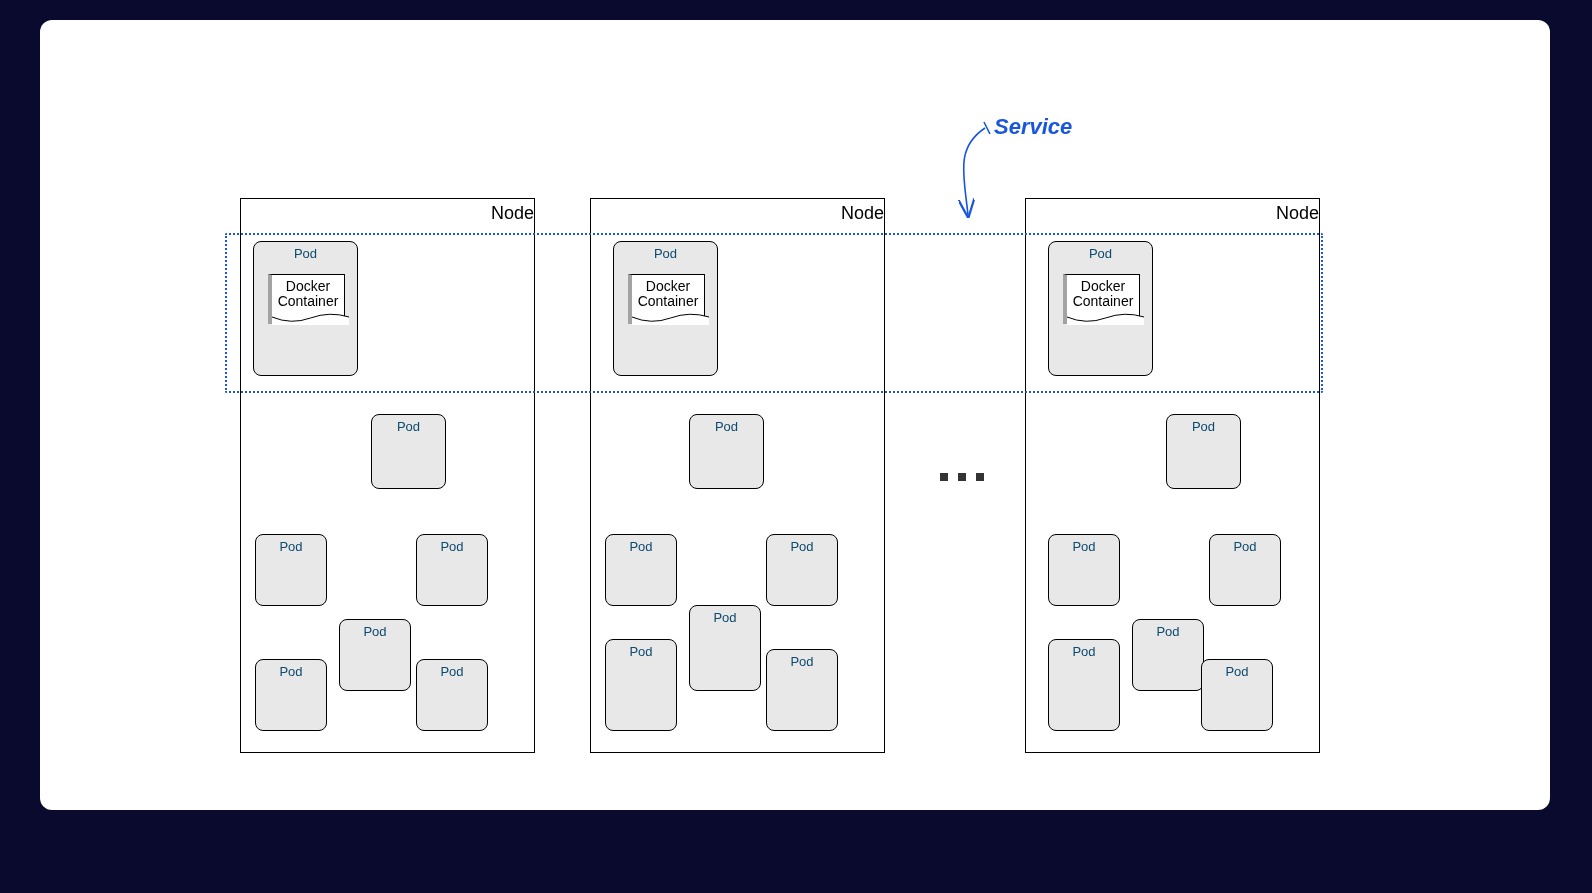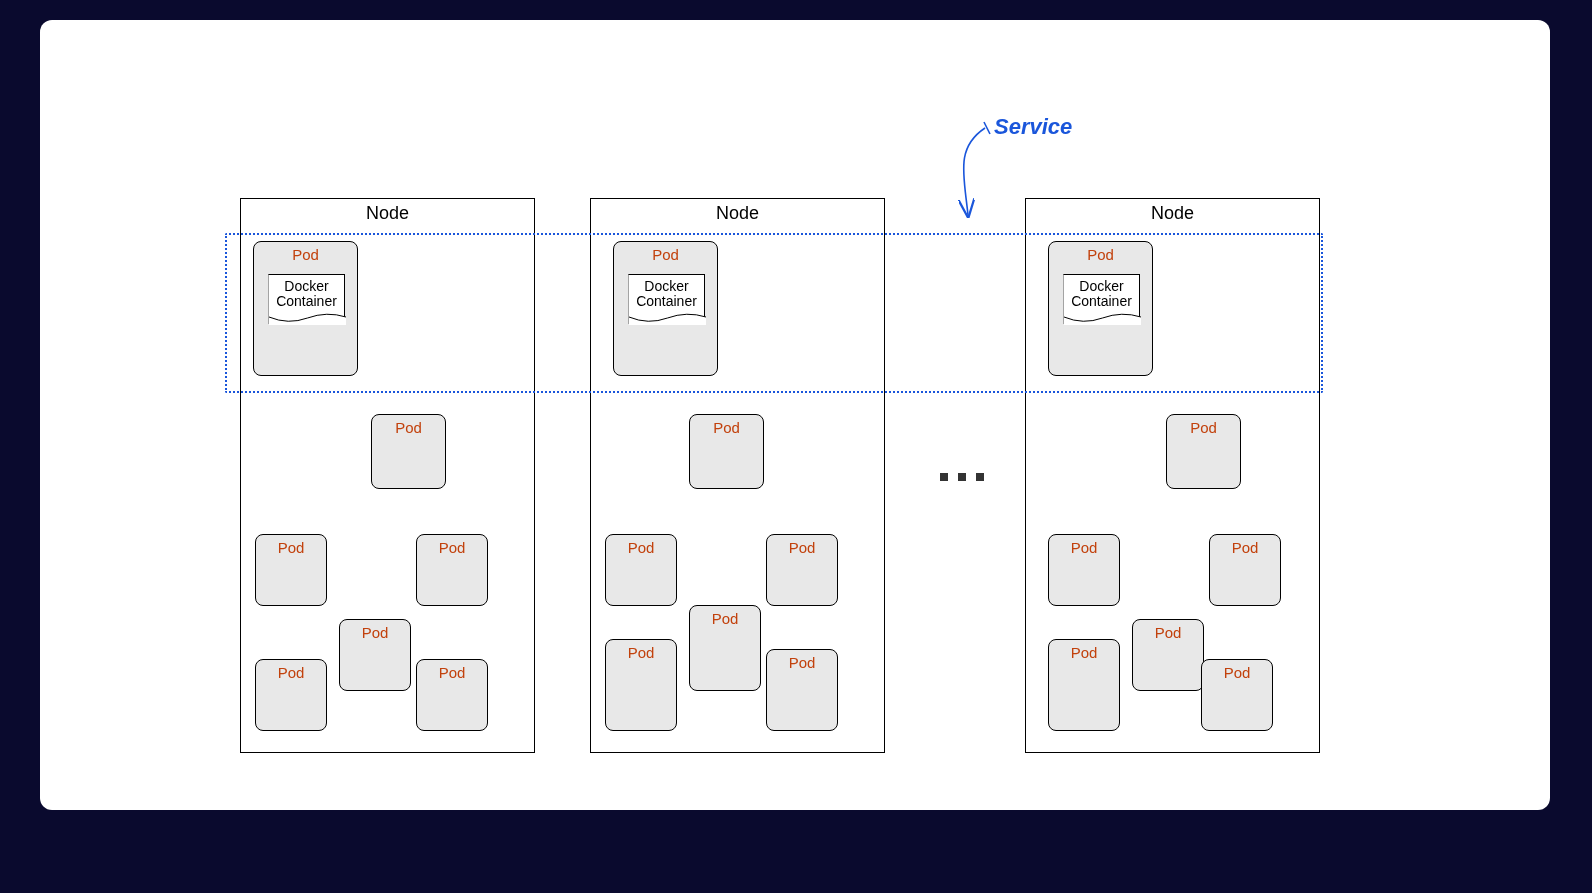--- a/index.html
+++ b/index.html
@@ -24,42 +24,42 @@
       position: absolute;
       left: 0; top: 0;
       width: 100%; height: 100%;
     }
     .node-box {
       position: absolute;
       border: 1px solid #000;
       background: #fff;
     }
     .node-title {
-      text-align: center;
+      text-align: right;
       font-size: 18px;
       padding: 4px 0;
       color: #000;
     }
     .pod {
       position: absolute;
       background: #e8e8e8;
       border: 1px solid #000;
       border-radius: 8px;
     }
     .pod-label {
       text-align: center;
-      font-size: 15px;
+      font-size: 13px;
       padding-top: 4px;
-      color: #c2410c;
+      color: #0c4a6e;
     }
     .docker-container {
       position: absolute;
       background: #fff;
       border-top: 1px solid #000;
-      border-left: 1px solid #a3a3a3;
+      border-left: 4px solid #a3a3a3;
       border-right: 1px solid #000;
       font-size: 14px;
       text-align: center;
       padding: 4px 2px 14px 2px;
       color: #000;
       line-height: 1.1;
     }
     .wavy-bottom {
       position: absolute;
       left: 0; right: 0; bottom: -1px;

